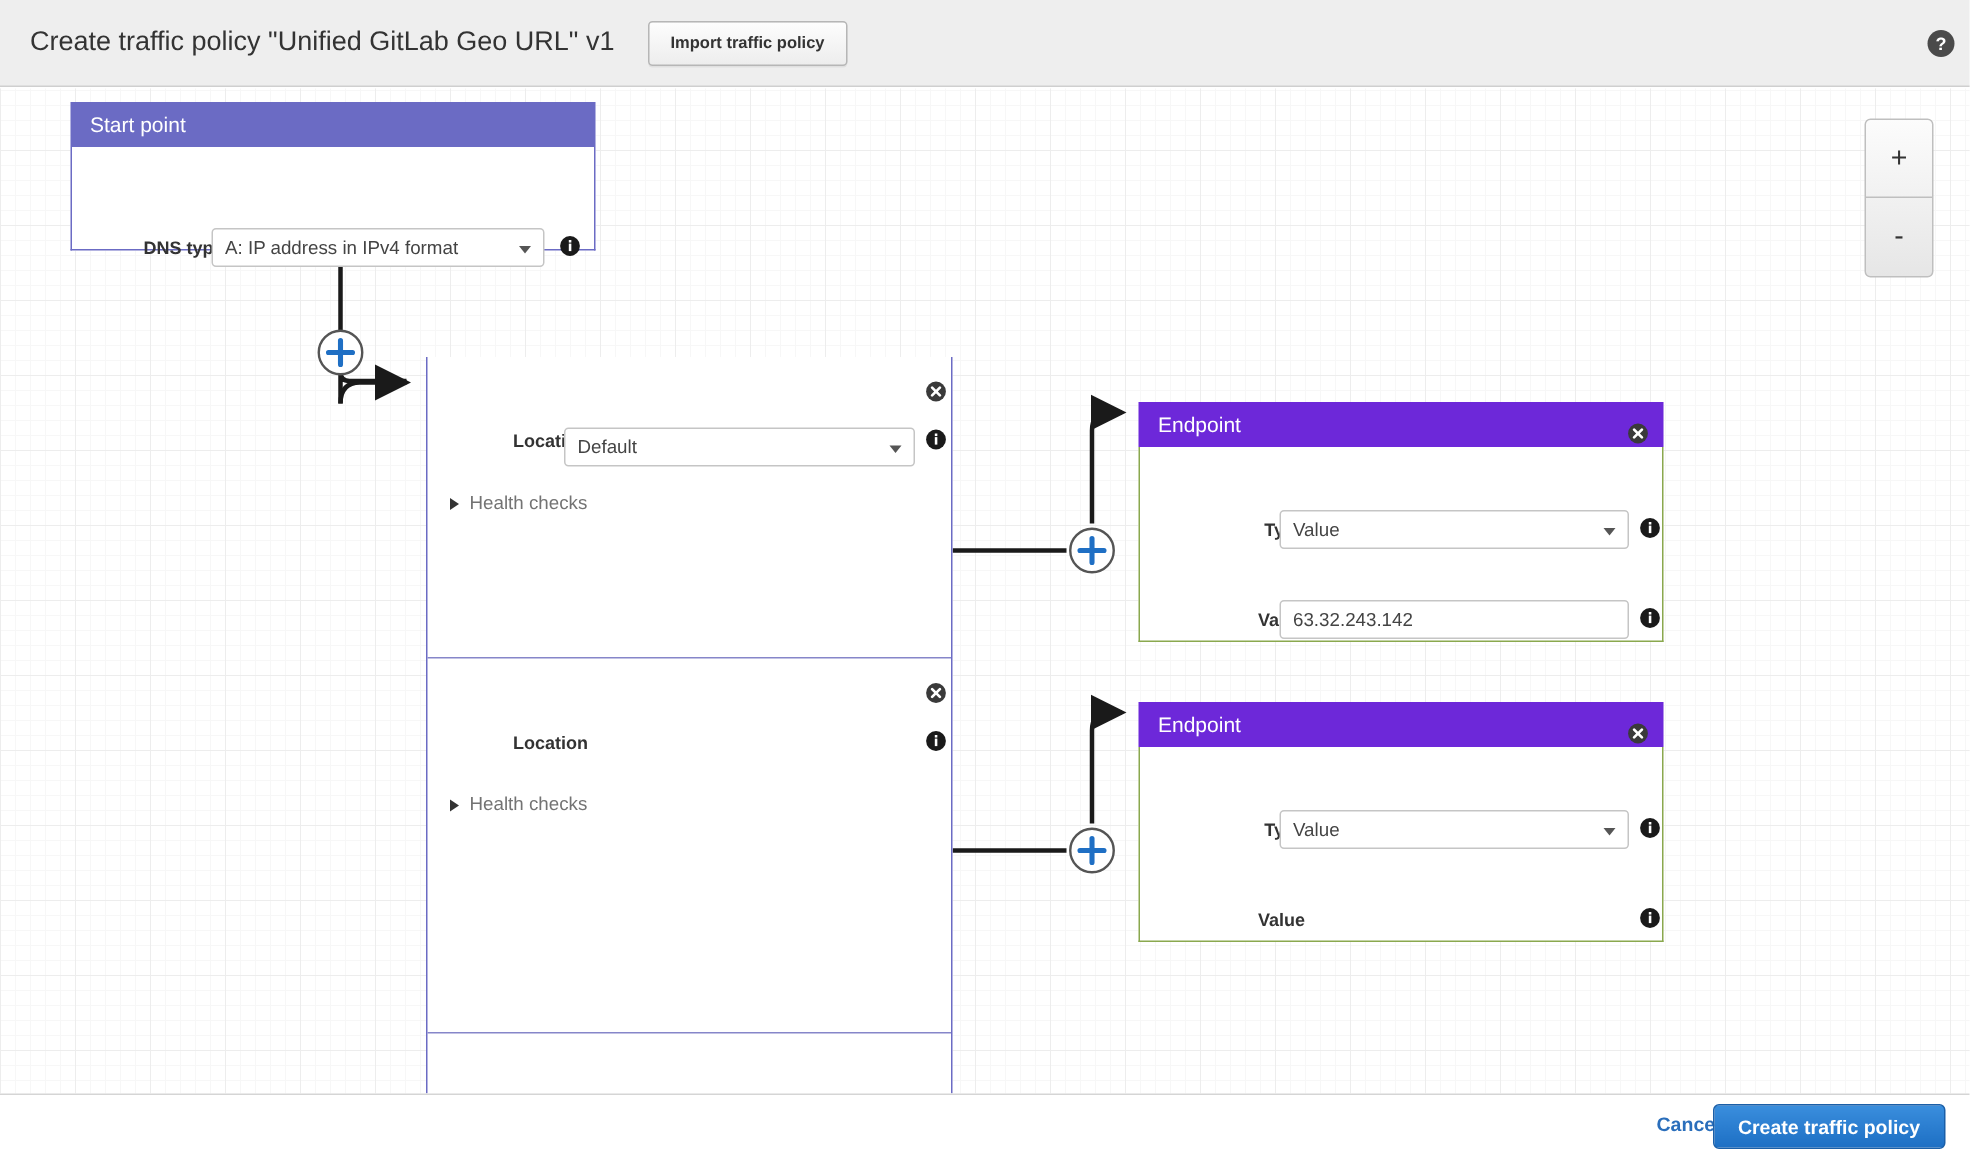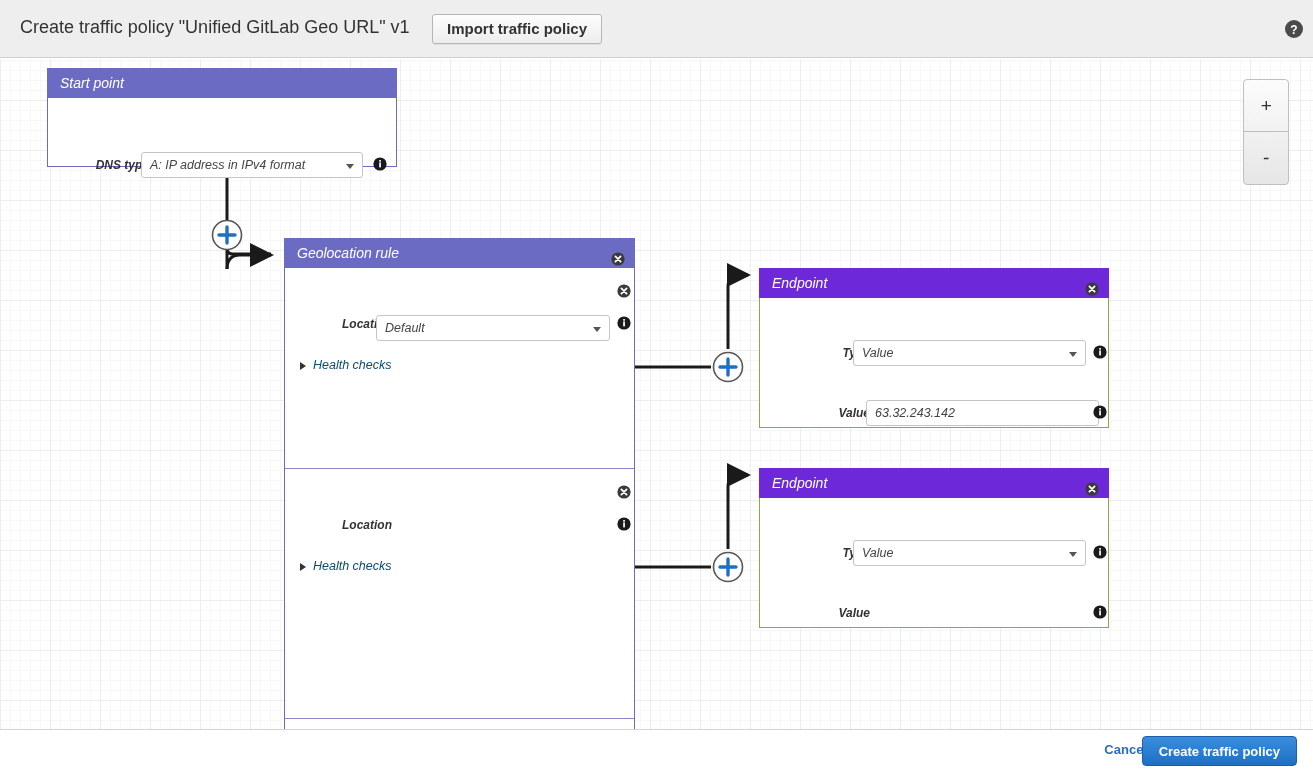--- a/index.html
+++ b/index.html
@@ -21,21 +21,21 @@
   #page-title {
     position: absolute; left: 20px; top: 17px;
     font-size: 18px; color: #333333; font-weight: 400;
     white-space: nowrap;
   }
   #import-btn {
     position: absolute; left: 432px; top: 14px;
     height: 30px; padding: 0 14px;
     background: linear-gradient(to bottom, #fdfdfd 0%, #ededed 100%);
     border: 1px solid #b6b6b6; border-radius: 3px;
-    font-size: 15px; font-weight: bold; color: #333333;
+    font-size: 11px; font-weight: bold; color: #333333;
     line-height: 28px; cursor: pointer;
     box-shadow: 0 1px 0 rgba(0,0,0,0.06);
   }
   #help-icon {
     position: absolute; right: 9px; top: 19px;
     width: 20px; height: 20px; cursor: pointer;
   }
 
   
   #canvas {
@@ -43,21 +43,20 @@
     width: 1313px; height: 670px;
     background-color: #ffffff;
     background-image:
       linear-gradient(to right, #ededed 1px, transparent 1px),
       linear-gradient(to bottom, #ededed 1px, transparent 1px),
       linear-gradient(to right, #f7f7f7 1px, transparent 1px),
       linear-gradient(to bottom, #f7f7f7 1px, transparent 1px);
     background-size: 50px 50px, 50px 50px, 10px 10px, 10px 10px;
     background-position: 0 -9px, 0 -9px, 0 -9px, 0 -9px;
     overflow: hidden;
-    font-style: italic;
   }
   #svg-wires {
     position: absolute; left: 0; top: 0;
     width: 1313px; height: 670px;
     pointer-events: none;
   }
 
   
   .card { position: absolute; background: #ffffff; }
   .card-hd {
@@ -78,33 +77,33 @@
     position: absolute; font-size: 12px; font-weight: bold;
     color: #333333; text-align: right;
   }
   .f-select, .f-input {
     position: absolute; height: 26px;
     border: 1px solid #c5c5c5; border-radius: 3px;
     background: #ffffff; font-size: 12.5px; color: #444444;
     padding: 0 22px 0 8px; line-height: 24px;
     white-space: nowrap; overflow: hidden;
   }
-  .f-input { padding-right: 8px; margin-left: 13px; }
+  .f-input { padding-right: 8px; }
   .caret {
     position: absolute; right: 8px; top: 11px;
     width: 0; height: 0;
     border-left: 4.5px solid transparent;
     border-right: 4.5px solid transparent;
     border-top: 5px solid #555555;
   }
   .info-ic { position: absolute; width: 14px; height: 14px; cursor: pointer; }
   .close-ic { position: absolute; width: 14px; height: 14px; cursor: pointer; }
 
   .health {
-    position: absolute; font-size: 12.5px; color: #0c4a6e;
+    position: absolute; font-size: 12.5px; color: #737373;
   }
   .health .tri {
     position: absolute; left: -13px; top: 4px;
     width: 0; height: 0;
     border-top: 4.5px solid transparent;
     border-bottom: 4.5px solid transparent;
     border-left: 6px solid #333333;
   }
 
   .sect-div { position: absolute; height: 1px; background: #8686c9; }
@@ -217,29 +216,20 @@
         <svg width="14" height="14" viewBox="0 0 14 14">
           <circle cx="7" cy="7" r="6.6" fill="#1a1a1a"></circle>
           <rect x="6.2" y="5.4" width="1.7" height="5" fill="#ffffff"></rect>
           <rect x="6.2" y="3" width="1.7" height="1.7" fill="#ffffff"></rect>
         </svg>
       </div>
     </div>
   </div>
 
   <div class="card" style="left:284px;top:179px;width:351px;">
-    <div class="card-hd hd-purple">
-      <span>Geolocation rule</span>
-      <span class="close-ic" style="right:10px;top:8px;">
-        <svg width="14" height="14" viewBox="0 0 14 14">
-          <circle cx="7" cy="7" r="6.6" fill="#3a3a3a"></circle>
-          <path d="M4.4,4.4 L9.6,9.6 M9.6,4.4 L4.4,9.6" stroke="#ffffff" stroke-width="1.8" stroke-linecap="round"></path>
-        </svg>
-      </span>
-    </div>
 
     <div class="card-body bd-purple" style="height:500px;position:relative;">
 
       <div class="field-row" style="position:absolute;left:0;top:0;width:100%;height:200px;">
         <div class="close-ic" style="left:332px;top:16px;">
           <svg width="14" height="14" viewBox="0 0 14 14">
             <circle cx="7" cy="7" r="6.6" fill="#3a3a3a"></circle>
             <path d="M4.4,4.4 L9.6,9.6 M9.6,4.4 L4.4,9.6" stroke="#ffffff" stroke-width="1.8" stroke-linecap="round"></path>
           </svg>
         </div>

